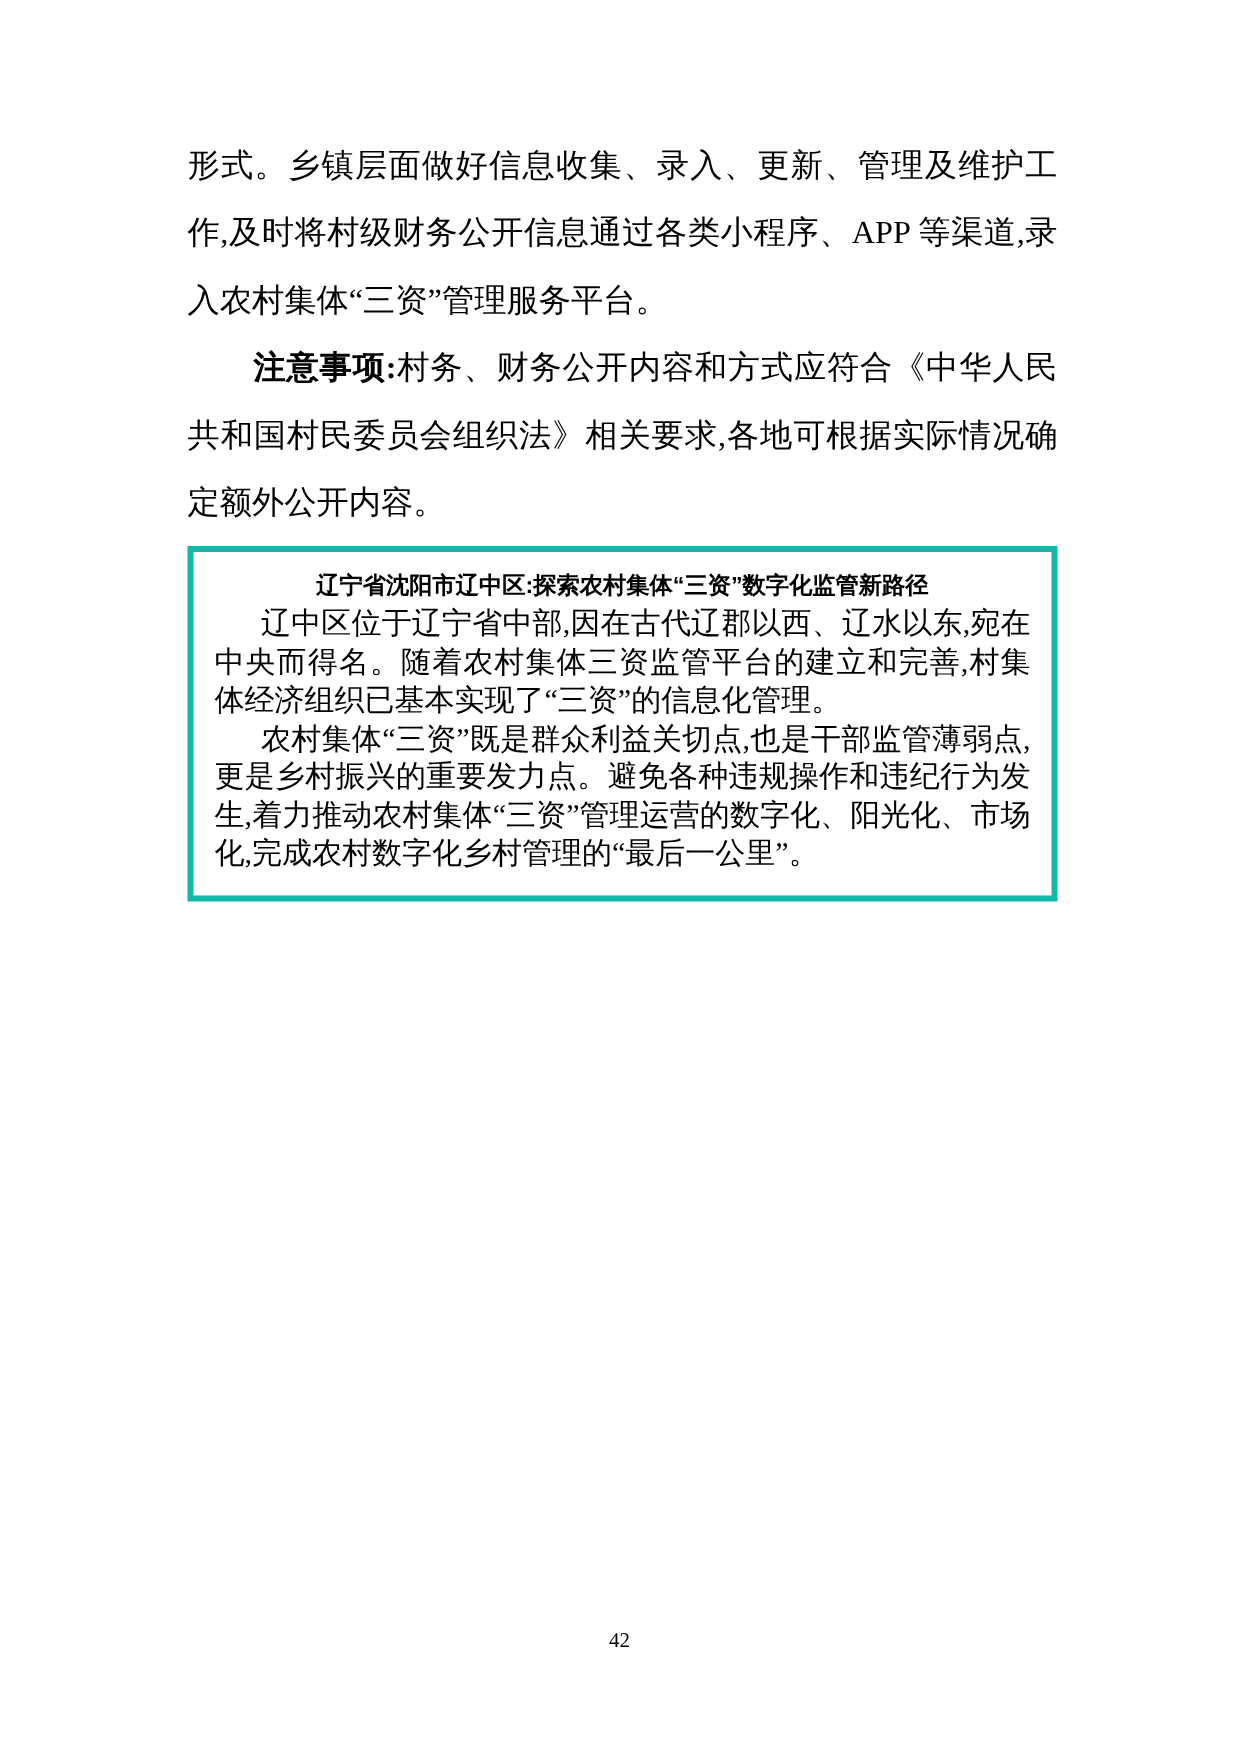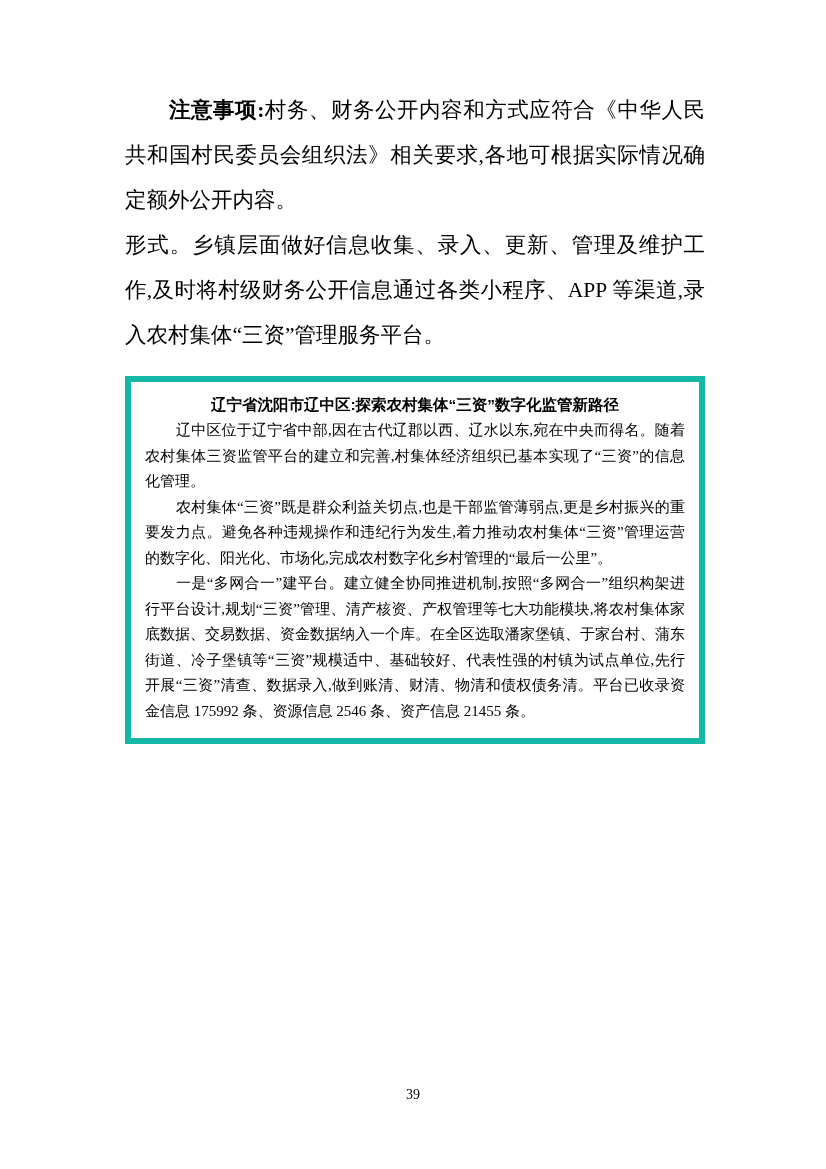--- a/index.html
+++ b/index.html
@@ -22,40 +22,40 @@
   }
   .para {
     font-size: 21.5px;
     line-height: 45px;
     text-align: justify;
     text-justify: inter-ideograph;
   }
   .para.indent { text-indent: 44px; }
   .lead-bold { font-weight: bold; }
   .case-box {
-    margin-top: 18px;
-    border: 6px solid #14b8a6;
+    margin-top: 6px;
+    border: 4px solid #14b8a6;
     padding: 10px 14px 14px 14px;
   }
   .box-title {
     font-size: 15.5px;
     line-height: 26px;
     font-weight: bold;
     text-align: center;
     font-family: "Liberation Sans", "DejaVu Sans", sans-serif;
   }
   .box-heading {
     font-size: 15.5px;
     line-height: 26px;
     font-weight: bold;
     text-indent: 31px;
     font-family: "Liberation Sans", "DejaVu Sans", sans-serif;
   }
   .box-para {
-    font-size: 15px;
+    font-size: 20px;
     line-height: 25.5px;
     text-align: justify;
     text-justify: inter-ideograph;
     text-indent: 31px;
   }
   .page-number {
     position: absolute;
     bottom: 66px;
     left: 0;
     width: 100%;
@@ -63,33 +63,32 @@
     font-size: 14px;
     font-family: "Liberation Serif", "DejaVu Serif", serif;
   }
 </style>
 </head>
 <body>
 
 <div class="page">
   <div class="content">
 
+    <p class="para">
+      <span>形式。乡镇层面做好信息收集、录入、更新、管理及维护工作,及时将村级财务公开信息通过各类小程序、APP 等渠道,录入农村集体“三资”管理服务平台。</span>
+    </p>
+
     <p class="para indent">
       <span class="lead-bold">注意事项:</span><span>村务、财务公开内容和方式应符合《中华人民共和国村民委员会组织法》相关要求,各地可根据实际情况确定额外公开内容。</span>
-    </p>
-
-    <p class="para">
-      <span>形式。乡镇层面做好信息收集、录入、更新、管理及维护工作,及时将村级财务公开信息通过各类小程序、APP 等渠道,录入农村集体“三资”管理服务平台。</span>
     </p>
 
     <div class="case-box">
       <p class="box-title">辽宁省沈阳市辽中区:探索农村集体“三资”数字化监管新路径</p>
 
       <p class="box-para">辽中区位于辽宁省中部,因在古代辽郡以西、辽水以东,宛在中央而得名。随着农村集体三资监管平台的建立和完善,村集体经济组织已基本实现了“三资”的信息化管理。</p>
 
       <p class="box-para">农村集体“三资”既是群众利益关切点,也是干部监管薄弱点,更是乡村振兴的重要发力点。避免各种违规操作和违纪行为发生,着力推动农村集体“三资”管理运营的数字化、阳光化、市场化,完成农村数字化乡村管理的“最后一公里”。</p>
-      <p class="box-para">一是“多网合一”建平台。建立健全协同推进机制,按照“多网合一”组织构架进行平台设计,规划“三资”管理、清产核资、产权管理等七大功能模块,将农村集体家底数据、交易数据、资金数据纳入一个库。在全区选取潘家堡镇、于家台村、蒲东街道、冷子堡镇等“三资”规模适中、基础较好、代表性强的村镇为试点单位,先行开展“三资”清查、数据录入,做到账清、财清、物清和债权债务清。平台已收录资金信息 175992 条、资源信息 2546 条、资产信息 21455 条。</p>
     </div>
 
   </div>
 
-  <div class="page-number">39</div>
+  <div class="page-number">42</div>
 </div>
 
 </body></html>

